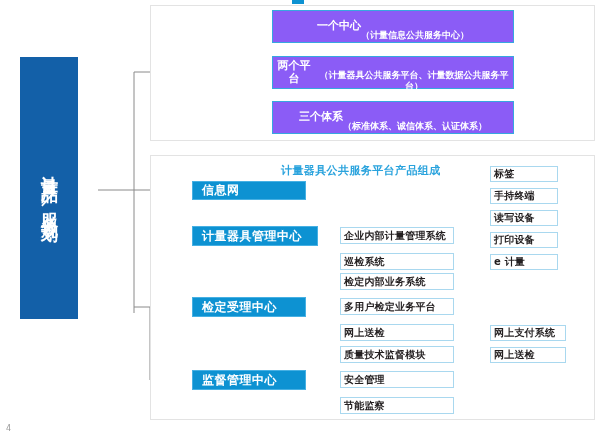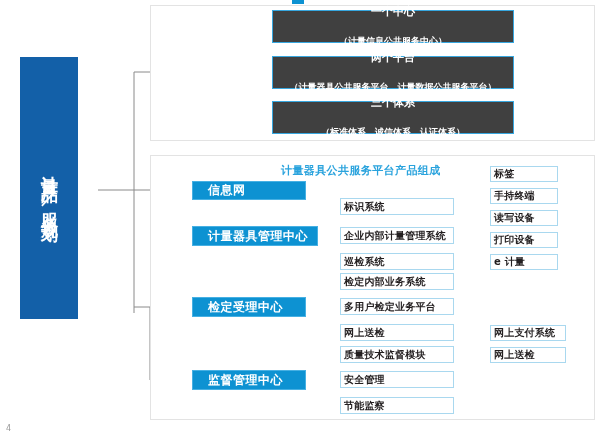--- a/index.html
+++ b/index.html
@@ -28,34 +28,34 @@
   }
   .vbanner .vtext{
     writing-mode:vertical-rl;
     text-orientation:upright;
     font-size:17px;font-weight:bold;letter-spacing:4px;
     line-height:1.05;white-space:nowrap;
   }
 
   
   .bigblue{
-    position:absolute;background:#404040;color:#ffffff;
-    box-sizing:border-box;display:flex;flex-direction:column;
+    position:absolute;background:#8b5cf6;color:#ffffff;
+    box-sizing:border-box;display:flex;flex-direction:row;
     align-items:center;justify-content:center;text-align:center;
     border:1px solid #37a7df;
   }
   .bigblue .l1{font-size:11px;font-weight:bold;line-height:1.15;}
   .bigblue .l2{font-size:9px;font-weight:bold;line-height:1.2;margin-top:17px;}
 
   
   .midblue{
     position:absolute;background:#0d92d2;color:#ffffff;
     box-sizing:border-box;display:flex;align-items:center;
     border:1px solid #46b0e3;
-    font-size:12px;font-weight:bold;padding-left:15px;
+    font-size:12px;font-weight:bold;padding-left:9px;
     letter-spacing:.5px;
   }
 
   
   .leaf{
     position:absolute;background:#ffffff;
     box-sizing:border-box;display:flex;align-items:center;
     border:1px solid #a9d8ef;
     font-size:10px;font-weight:bold;color:#231f20;
     padding-left:3px;letter-spacing:.2px;
@@ -172,21 +172,20 @@
   <div class="caption" style="left:281px;top:163px;">计量器具公共服务平台产品组成</div>
 
   <div class="midblue" style="left:192px;top:181px;width:114px;height:19px;">信息网</div>
 
   <div class="midblue" style="left:192px;top:226px;width:126px;height:20px;">计量器具管理中心</div>
 
   <div class="midblue" style="left:192px;top:297px;width:114px;height:20px;">检定受理中心</div>
 
   <div class="midblue" style="left:192px;top:370px;width:114px;height:20px;">监督管理中心</div>
 
-  <div class="leaf" style="left:340px;top:198px;width:114px;height:17px;">标识系统</div>
 
   <div class="leaf" style="left:340px;top:227px;width:114px;height:17px;">企业内部计量管理系统</div>
 
   <div class="leaf" style="left:340px;top:253px;width:114px;height:17px;">巡检系统</div>
 
   <div class="leaf" style="left:340px;top:273px;width:114px;height:17px;">检定内部业务系统</div>
 
   <div class="leaf" style="left:340px;top:298px;width:114px;height:17px;">多用户检定业务平台</div>
 
   <div class="leaf" style="left:340px;top:324px;width:114px;height:17px;">网上送检</div>

